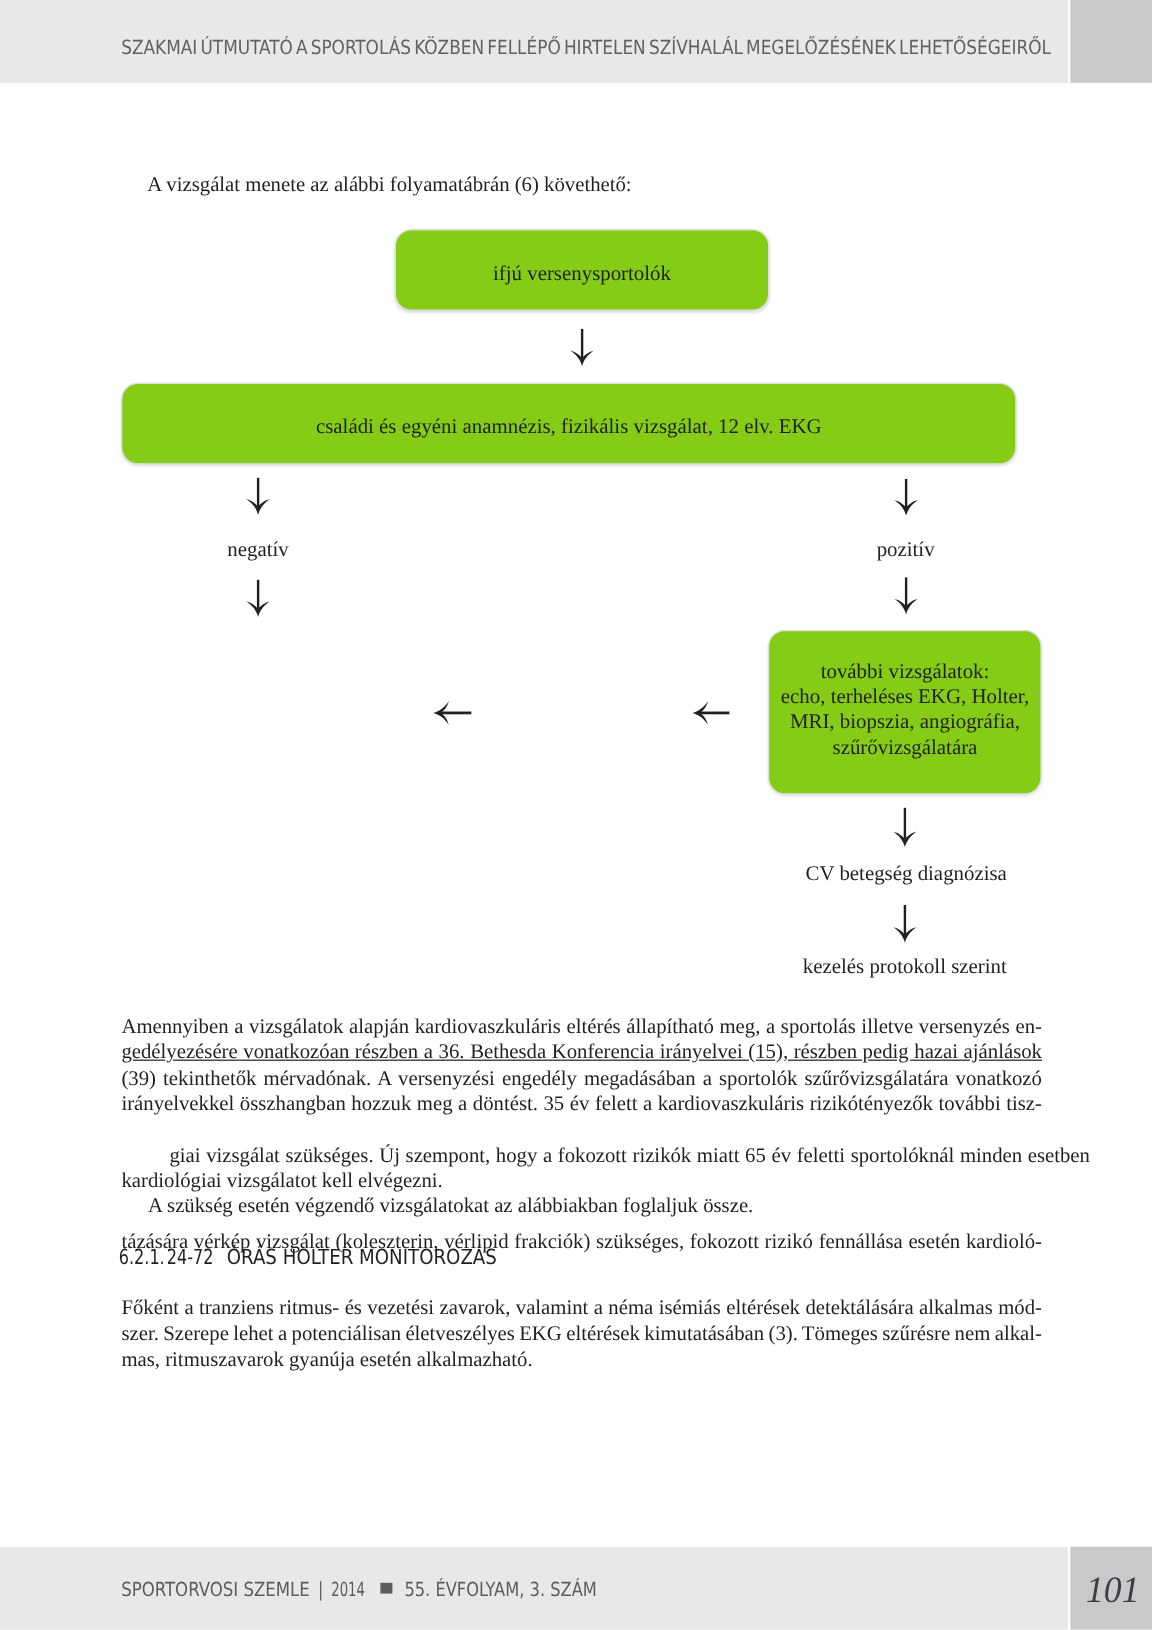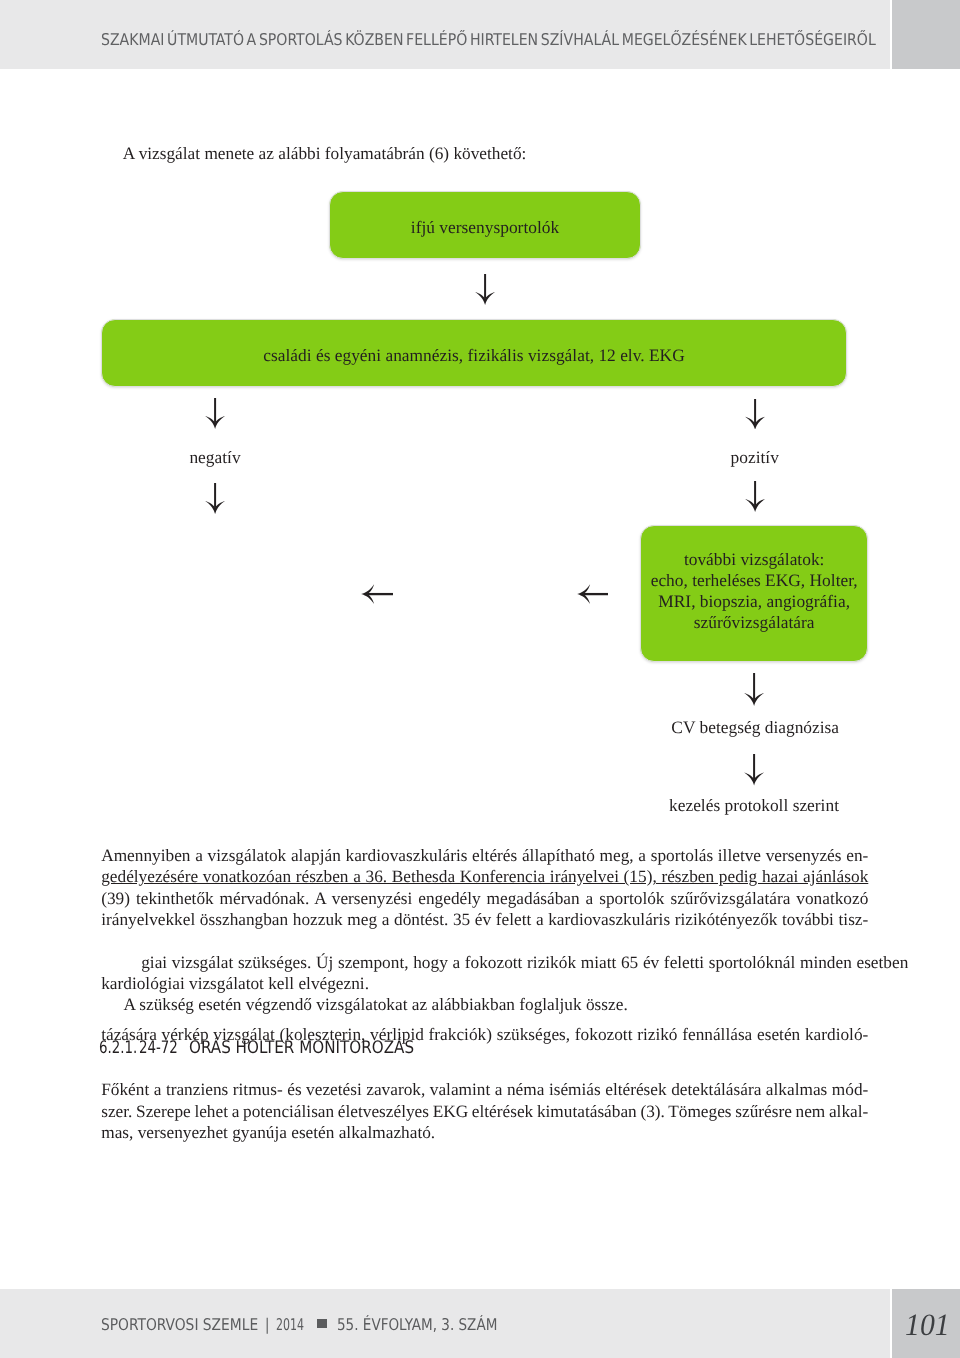--- a/index.html
+++ b/index.html
@@ -127,21 +127,21 @@
       <div class="txt" style="left: 123.4px; top: 994.9px;">A szükség esetén végzendő vizsgálatokat az alábbiakban foglaljuk össze.</div>
     </div>
   <div class="h3" style="left:99.2px;top:1038.1px;transform:translateZ(0);height:20px">
       <span style="position:absolute;left:0;top:0;transform:scaleX(.86);transform-origin:0 0">6.2.1.</span>
       <span style="position:absolute;left:39.9px;top:0;transform:scaleX(.86);transform-origin:0 0">24-72</span>
       <span style="position:absolute;left:90.1px;top:0;transform:scaleX(.975);transform-origin:0 0">ÓRÁS HOLTER MONITOROZÁS</span>
     </div>
   <div id="para3">
       <div class="txt" style="left: 101.2px; top: 1080.3px; word-spacing: 0.192411px;">Főként a tranziens ritmus- és vezetési zavarok, valamint a néma isémiás eltérések detektálására alkalmas mód-</div>
       <div class="txt" style="left: 101.2px; top: 1101.72px; word-spacing: -0.652163px;">szer. Szerepe lehet a potenciálisan életveszélyes EKG eltérések kimutatásában (3). Tömeges szűrésre nem alkal-</div>
-      <div class="txt" style="left: 101.2px; top: 1123.14px;">mas, versenyezhet gyanúja esetén alkalmazható.</div>
+      <div class="txt" style="left: 101.2px; top: 1123.14px;">mas, ritmuszavarok gyanúja esetén alkalmazható.</div>
     </div>
 
   <div class="ftr"></div>
   <div class="ftr-block"></div>
   <div class="ftr-text">
       <span style="left:0;transform:scaleX(.949)">SPORTORVOSI SZEMLE</span>
       <span style="left:164.1px;transform:scaleX(.9)">|</span>
       <span style="left:175.1px;transform:scaleX(.758)">2014</span>
       <span class="ftr-sq" style="left:215.7px;top:4.1px"></span>
       <span style="left:236.1px;transform:scaleX(.93)">55. ÉVFOLYAM, 3. SZÁM</span>

